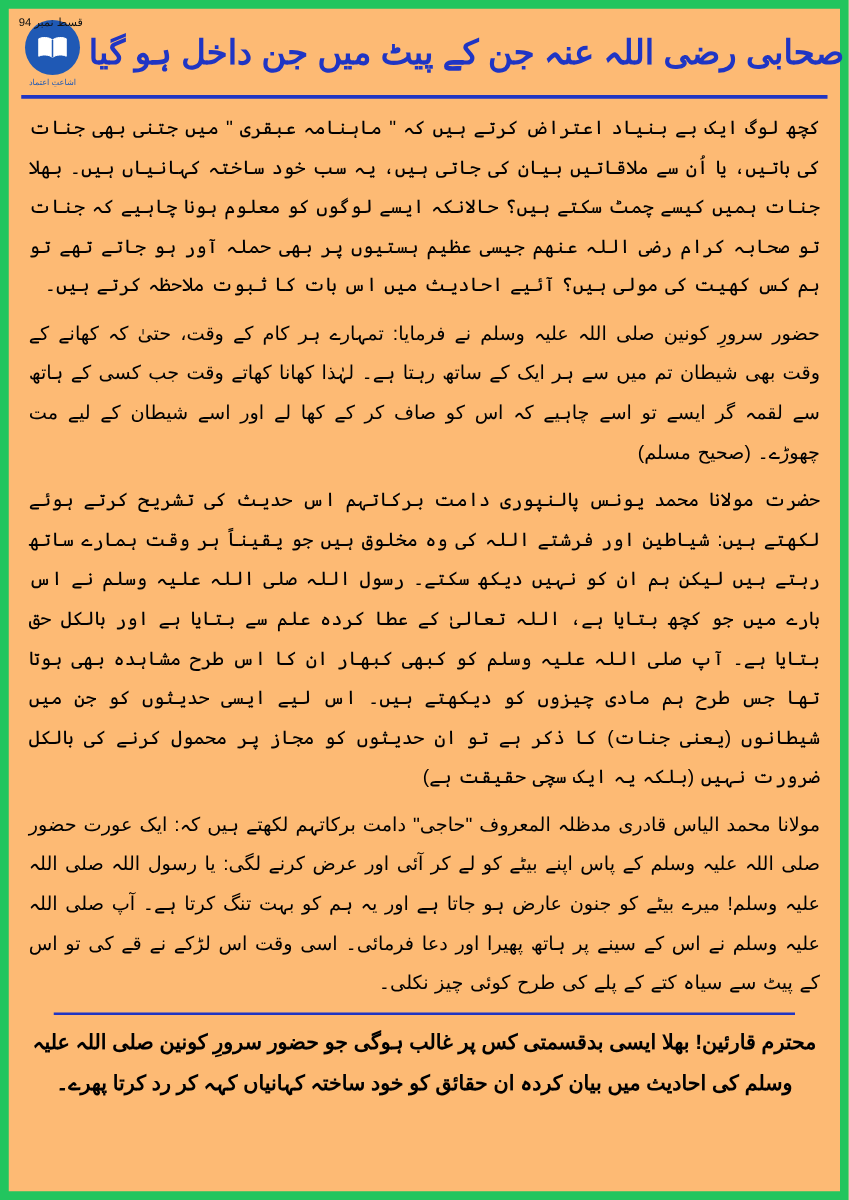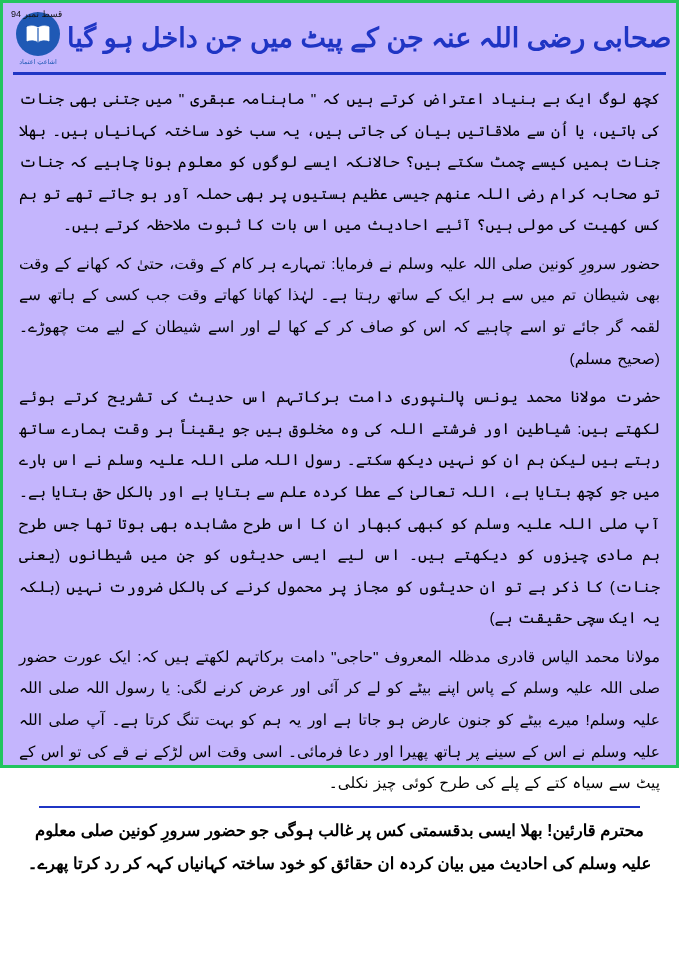--- a/index.html
+++ b/index.html
@@ -9,24 +9,24 @@
   }
   body {
     width: 679px;
     height: 960px;
     font-family: "Liberation Sans", sans-serif;
     overflow: hidden;
   }
   .page {
     position: relative;
     width: 679px;
-    height: 768px;
-    background: #c4b5fd;
+    height: 960px;
+    background: #fdba74;
     box-sizing: border-box;
-    border: 3px solid #22c55e;
+    border: 7px solid #22c55e;
   }
   
   .header {
     position: relative;
     height: 68px;
     display: flex;
     align-items: center;
     padding: 4px 6px 0 6px;
     box-sizing: border-box;
   }
@@ -139,20 +139,20 @@
 
     <div class="title-wrap">
       <div class="title">وہ صحابی رضی اللہ عنہ جن کے پیٹ میں جن داخل ہو گیا</div>
     </div>
   </div>
 
   <div class="title-rule"></div>
 
   <div class="content">
     <p class="para">کچھ لوگ ایک بے بنیاد اعتراض کرتے ہیں کہ " ماہنامہ عبقری " میں جتنی بھی جنات کی باتیں، یا اُن سے ملاقاتیں بیان کی جاتی ہیں، یہ سب خود ساختہ کہانیاں ہیں۔ بھلا جنات ہمیں کیسے چمٹ سکتے ہیں؟ حالانکہ ایسے لوگوں کو معلوم ہونا چاہیے کہ جنات تو صحابہ کرام رضی اللہ عنھم جیسی عظیم ہستیوں پر بھی حملہ آور ہو جاتے تھے تو ہم کس کھیت کی مولی ہیں؟ آئیے احادیث میں اس بات کا ثبوت ملاحظہ کرتے ہیں۔</p>
-    <p class="para">حضور سرورِ کونین صلی اللہ علیہ وسلم نے فرمایا: تمہارے ہر کام کے وقت، حتیٰ کہ کھانے کے وقت بھی شیطان تم میں سے ہر ایک کے ساتھ رہتا ہے۔ لہٰذا کھانا کھاتے وقت جب کسی کے ہاتھ سے لقمہ گر جائے تو اسے چاہیے کہ اس کو صاف کر کے کھا لے اور اسے شیطان کے لیے مت چھوڑے۔ (صحیح مسلم)</p>
+    <p class="para">حضور سرورِ کونین صلی اللہ علیہ وسلم نے فرمایا: تمہارے ہر کام کے وقت، حتیٰ کہ کھانے کے وقت بھی شیطان تم میں سے ہر ایک کے ساتھ رہتا ہے۔ لہٰذا کھانا کھاتے وقت جب کسی کے ہاتھ سے لقمہ گر ایسے تو اسے چاہیے کہ اس کو صاف کر کے کھا لے اور اسے شیطان کے لیے مت چھوڑے۔ (صحیح مسلم)</p>
     <p class="para">حضرت مولانا محمد یونس پالنپوری دامت برکاتہم اس حدیث کی تشریح کرتے ہوئے لکھتے ہیں: شیاطین اور فرشتے اللہ کی وہ مخلوق ہیں جو یقیناً ہر وقت ہمارے ساتھ رہتے ہیں لیکن ہم ان کو نہیں دیکھ سکتے۔ رسول اللہ صلی اللہ علیہ وسلم نے اس بارے میں جو کچھ بتایا ہے، اللہ تعالیٰ کے عطا کردہ علم سے بتایا ہے اور بالکل حق بتایا ہے۔ آپ صلی اللہ علیہ وسلم کو کبھی کبھار ان کا اس طرح مشاہدہ بھی ہوتا تھا جس طرح ہم مادی چیزوں کو دیکھتے ہیں۔ اس لیے ایسی حدیثوں کو جن میں شیطانوں (یعنی جنات) کا ذکر ہے تو ان حدیثوں کو مجاز پر محمول کرنے کی بالکل ضرورت نہیں (بلکہ یہ ایک سچی حقیقت ہے)</p>
     <p class="para">مولانا محمد الیاس قادری مدظلہ المعروف "حاجی" دامت برکاتہم لکھتے ہیں کہ: ایک عورت حضور صلی اللہ علیہ وسلم کے پاس اپنے بیٹے کو لے کر آئی اور عرض کرنے لگی: یا رسول اللہ صلی اللہ علیہ وسلم! میرے بیٹے کو جنون عارض ہو جاتا ہے اور یہ ہم کو بہت تنگ کرتا ہے۔ آپ صلی اللہ علیہ وسلم نے اس کے سینے پر ہاتھ پھیرا اور دعا فرمائی۔ اسی وقت اس لڑکے نے قے کی تو اس کے پیٹ سے سیاہ کتے کے پلے کی طرح کوئی چیز نکلی۔</p>
     <div class="divider"></div>
-    <p class="closing">محترم قارئین! بھلا ایسی بدقسمتی کس پر غالب ہوگی جو حضور سرورِ کونین صلی معلوم علیہ وسلم کی احادیث میں بیان کردہ ان حقائق کو خود ساختہ کہانیاں کہہ کر رد کرتا پھرے۔</p>
+    <p class="closing">محترم قارئین! بھلا ایسی بدقسمتی کس پر غالب ہوگی جو حضور سرورِ کونین صلی اللہ علیہ وسلم کی احادیث میں بیان کردہ ان حقائق کو خود ساختہ کہانیاں کہہ کر رد کرتا پھرے۔</p>
   </div>
 
 </div>
 
 </body></html>

